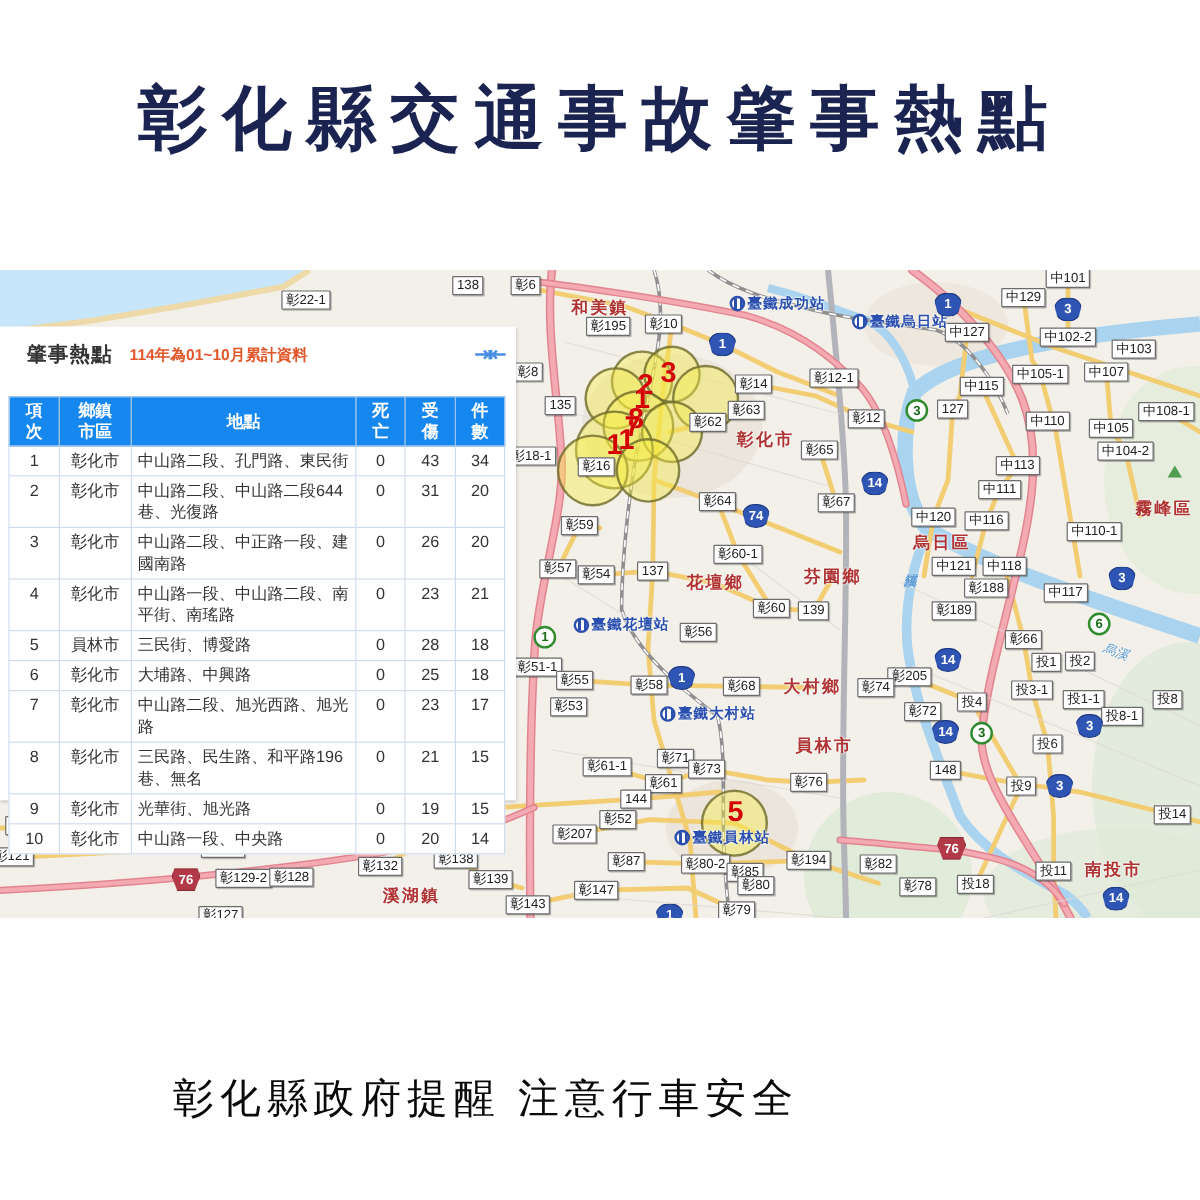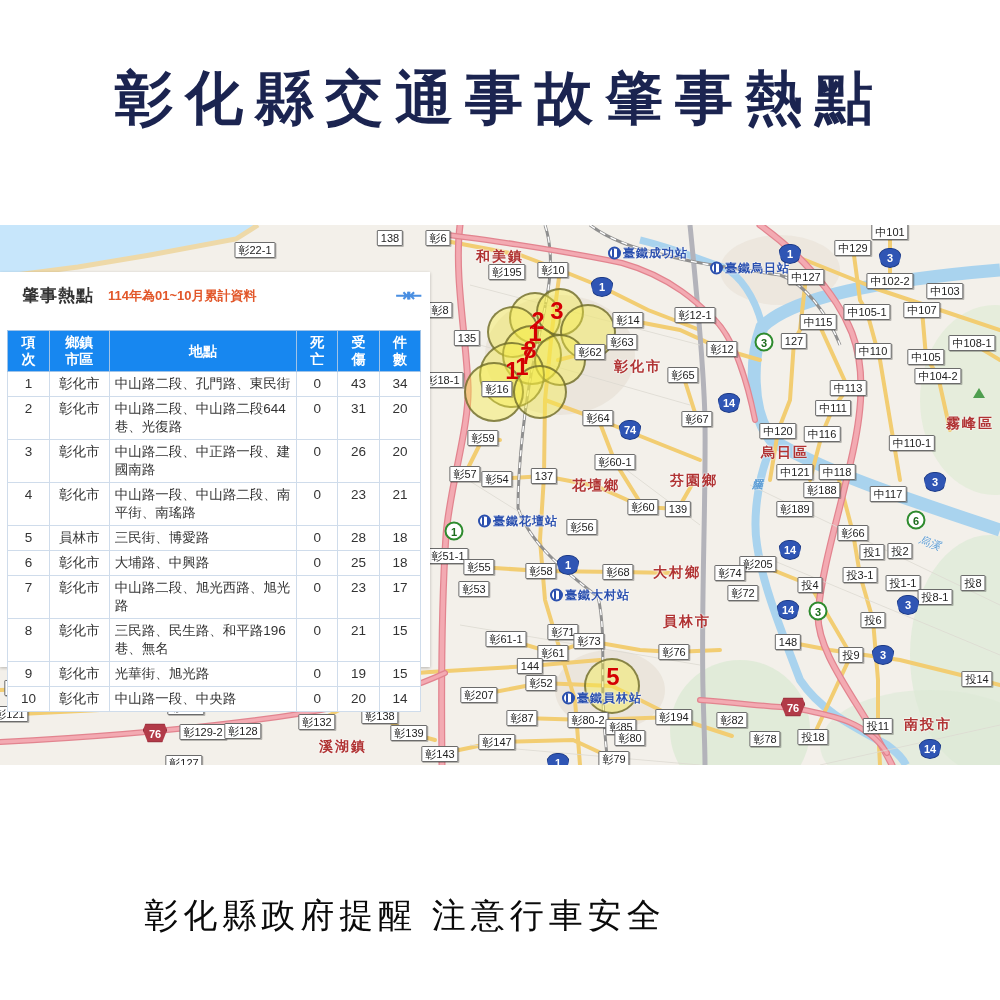--- a/index.html
+++ b/index.html
@@ -180,21 +180,21 @@
         <div class="map-label road-label" style="left: 448px; top: 331px; position: absolute;">彰51-1</div>
         <div class="map-label road-label" style="left: 479px; top: 342px; position: absolute;">彰55</div>
         <div class="map-label road-label" style="left: 541px; top: 346px; position: absolute;">彰58</div>
         <div class="map-label road-label" style="left: 618px; top: 347px; position: absolute;">彰68</div>
         <div class="map-label road-label" style="left: 474px; top: 364px; position: absolute;">彰53</div>
         <div class="map-label road-label" style="left: 563px; top: 407px; position: absolute;">彰71</div>
         <div class="map-label road-label" style="left: 589px; top: 416px; position: absolute;">彰73</div>
         <div class="map-label road-label" style="left: 506px; top: 414px; position: absolute;">彰61-1</div>
         <div class="map-label road-label" style="left: 553px; top: 428px; position: absolute;">彰61</div>
         <div class="map-label road-label" style="left: 530px; top: 441px; position: absolute;">144</div>
-        <div class="map-label road-label" style="left: 541px; top: 458px; position: absolute;">彰52</div>
+        <div class="map-label road-label" style="left: 515px; top: 458px; position: absolute;">彰52</div>
         <div class="map-label road-label" style="left: 479px; top: 470px; position: absolute;">彰207</div>
         <div class="map-label road-label" style="left: 674px; top: 427px; position: absolute;">彰76</div>
         <div class="map-label road-label" style="left: 522px; top: 493px; position: absolute;">彰87</div>
         <div class="map-label road-label" style="left: 588px; top: 495px; position: absolute;">彰80-2</div>
         <div class="map-label road-label" style="left: 573px; top: 502px; position: absolute; margin-left: 48px;">彰85</div>
         <div class="map-label road-label" style="left: 630px; top: 513px; position: absolute;">彰80</div>
         <div class="map-label road-label" style="left: 614px; top: 534px; position: absolute;">彰79</div>
         <div class="map-label road-label" style="left: 497px; top: 517px; position: absolute;">彰147</div>
         <div class="map-label road-label" style="left: 440px; top: 529px; position: absolute;">彰143</div>
         <div class="map-label road-label" style="left: 674px; top: 492px; position: absolute;">彰194</div>
@@ -235,21 +235,21 @@
         <div class="map-label road-label" style="left: 888px; top: 269px; position: absolute;">中117</div>
         <div class="map-label road-label" style="left: 795px; top: 284px; position: absolute;">彰189</div>
         <div class="map-label road-label" style="left: 853px; top: 308px; position: absolute;">彰66</div>
         <div class="map-label road-label" style="left: 872px; top: 327px; position: absolute;">投1</div>
         <div class="map-label road-label" style="left: 900px; top: 326px; position: absolute;">投2</div>
         <div class="map-label road-label" style="left: 758px; top: 339px; position: absolute;">彰205</div>
         <div class="map-label road-label" style="left: 730px; top: 348px; position: absolute;">彰74</div>
         <div class="map-label road-label" style="left: 860px; top: 350px; position: absolute;">投3-1</div>
         <div class="map-label road-label" style="left: 903px; top: 358px; position: absolute;">投1-1</div>
         <div class="map-label road-label" style="left: 973px; top: 358px; position: absolute;">投8</div>
-        <div class="map-label road-label" style="left: 743px; top: 368px; position: absolute;">彰72</div>
+        <div class="map-label road-label" style="left: 769px; top: 368px; position: absolute;">彰72</div>
         <div class="map-label road-label" style="left: 810px; top: 360px; position: absolute;">投4</div>
         <div class="map-label road-label" style="left: 935px; top: 372px; position: absolute;">投8-1</div>
         <div class="map-label road-label" style="left: 788px; top: 417px; position: absolute;">148</div>
         <div class="map-label road-label" style="left: 873px; top: 395px; position: absolute;">投6</div>
         <div class="map-label road-label" style="left: 851px; top: 430px; position: absolute;">投9</div>
         <div class="map-label road-label" style="left: 977px; top: 454px; position: absolute;">投14</div>
         <div class="map-label road-label" style="left: 878px; top: 501px; position: absolute;">投11</div>
         <div class="map-label road-label" style="left: 813px; top: 512px; position: absolute;">投18</div>
         <div class="map-label road-label" style="left: 732px; top: 495px; position: absolute;">彰82</div>
         <div class="map-label road-label" style="left: 765px; top: 514px; position: absolute;">彰78</div>

